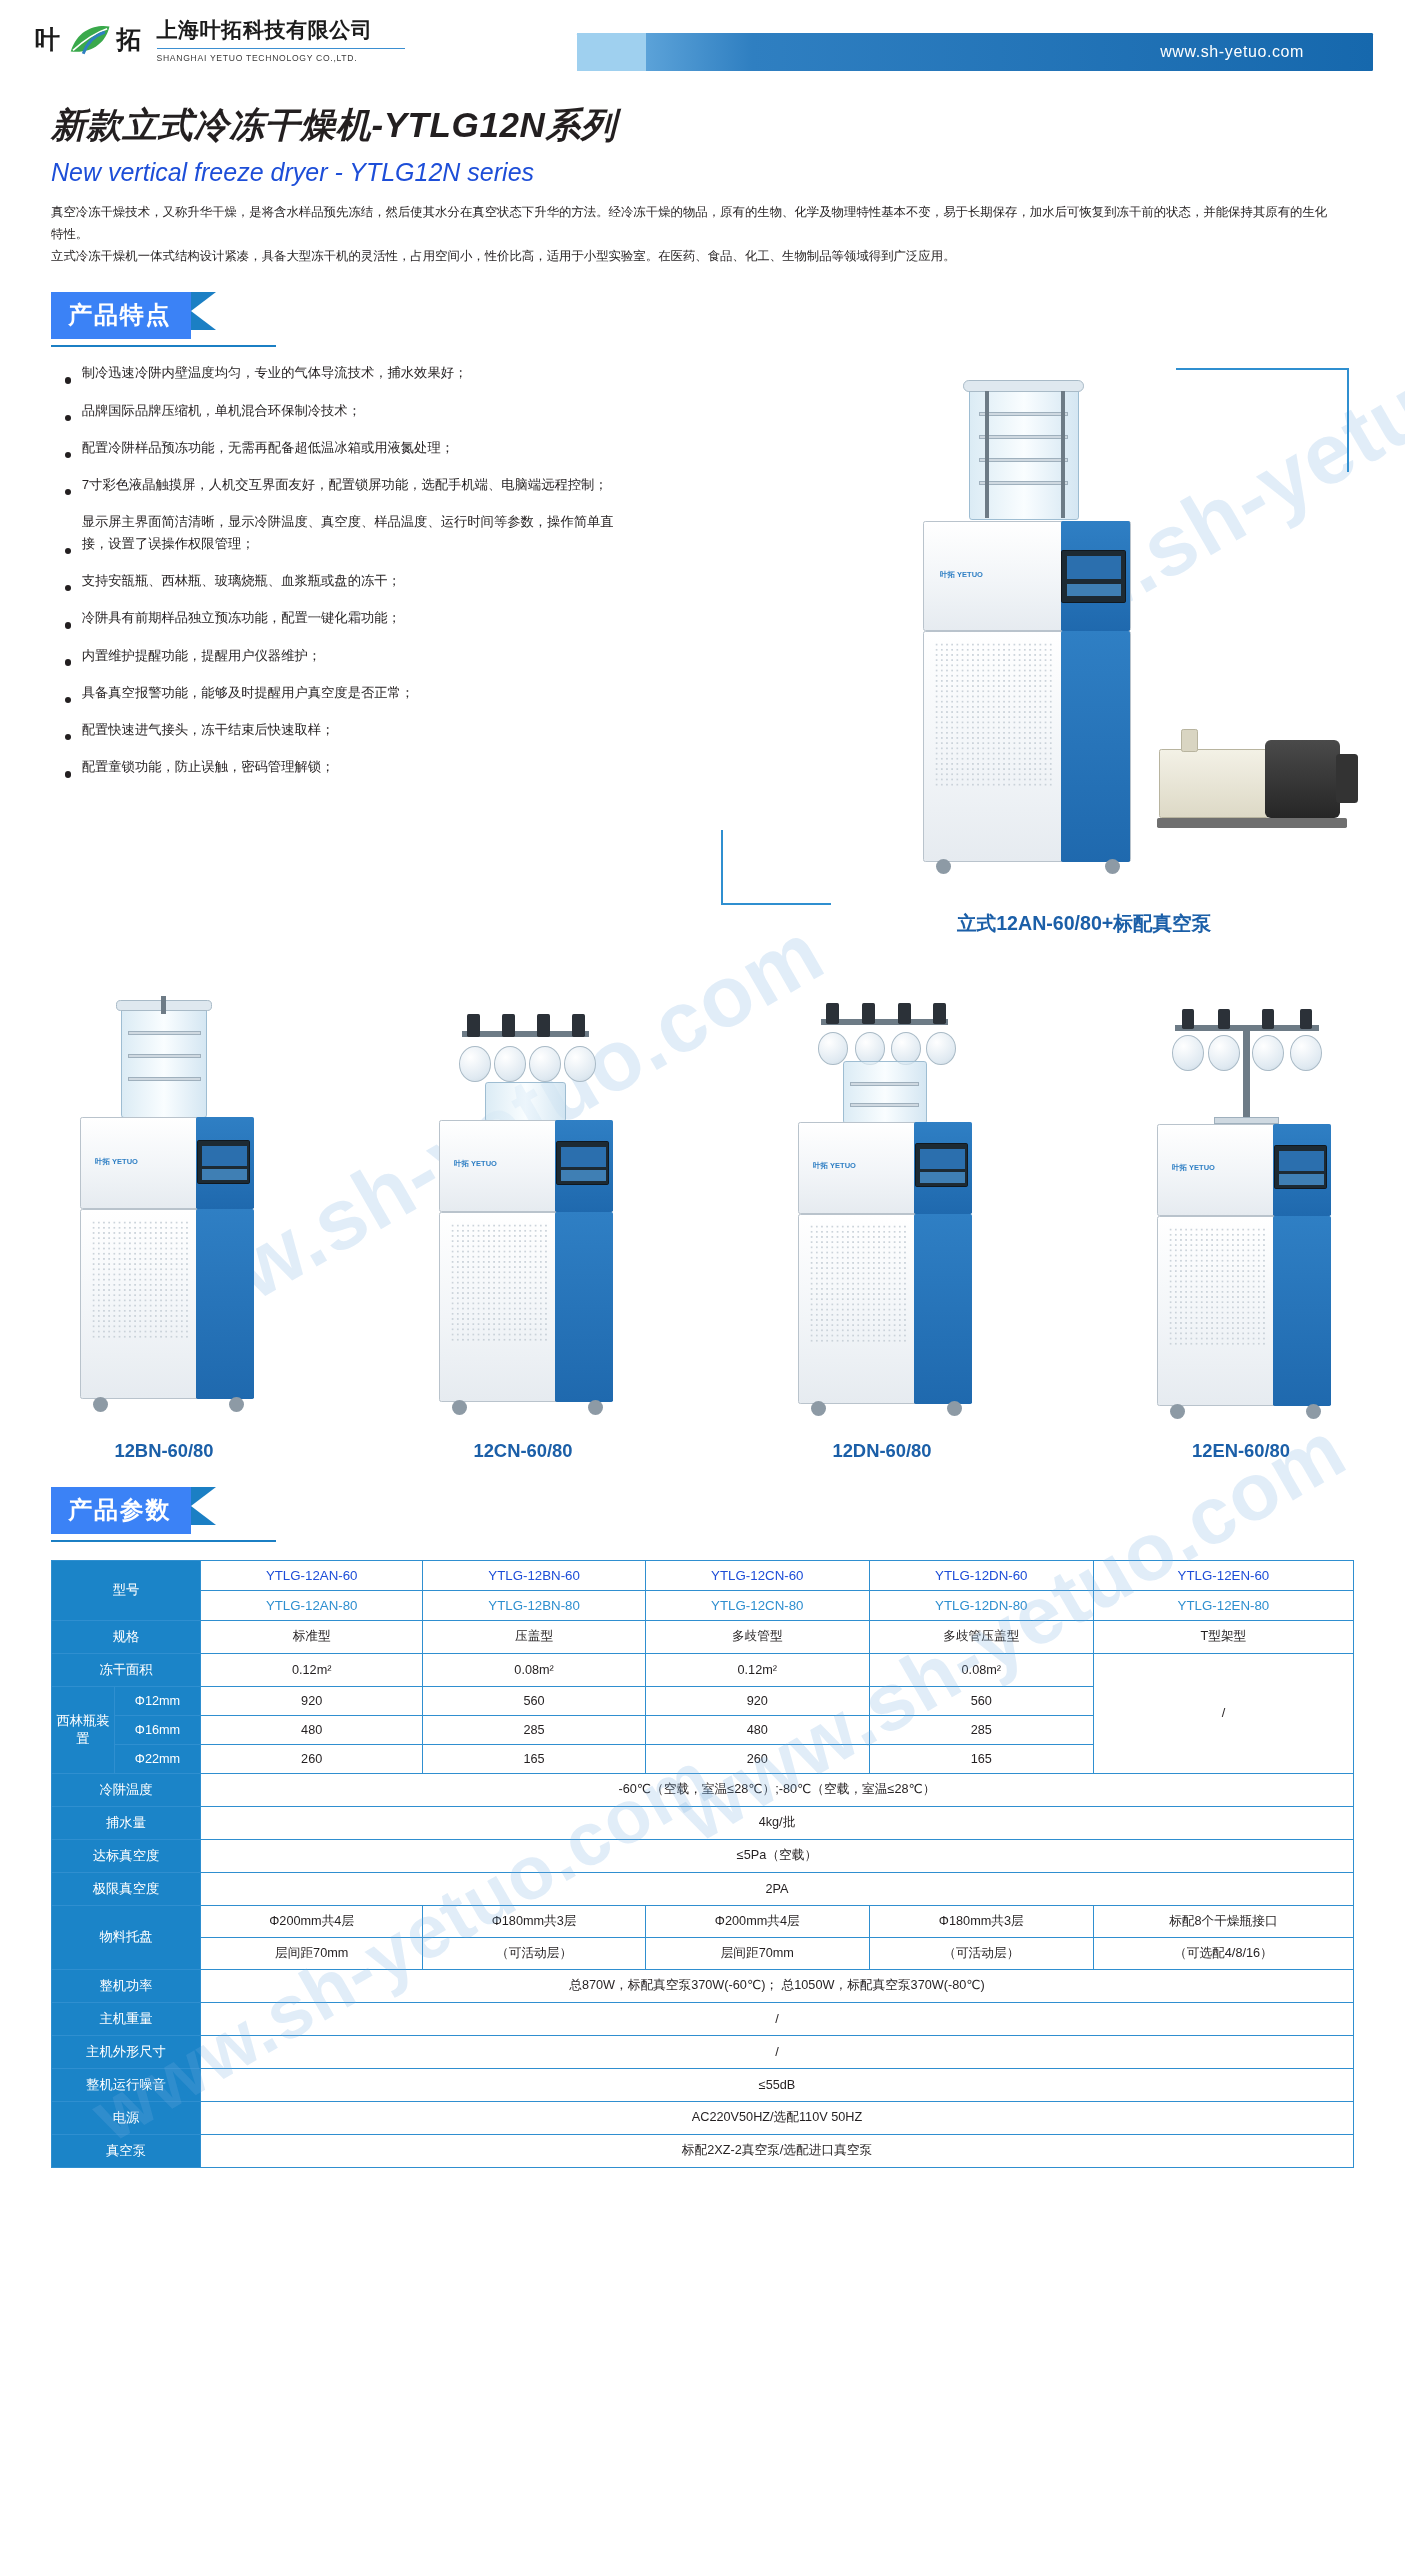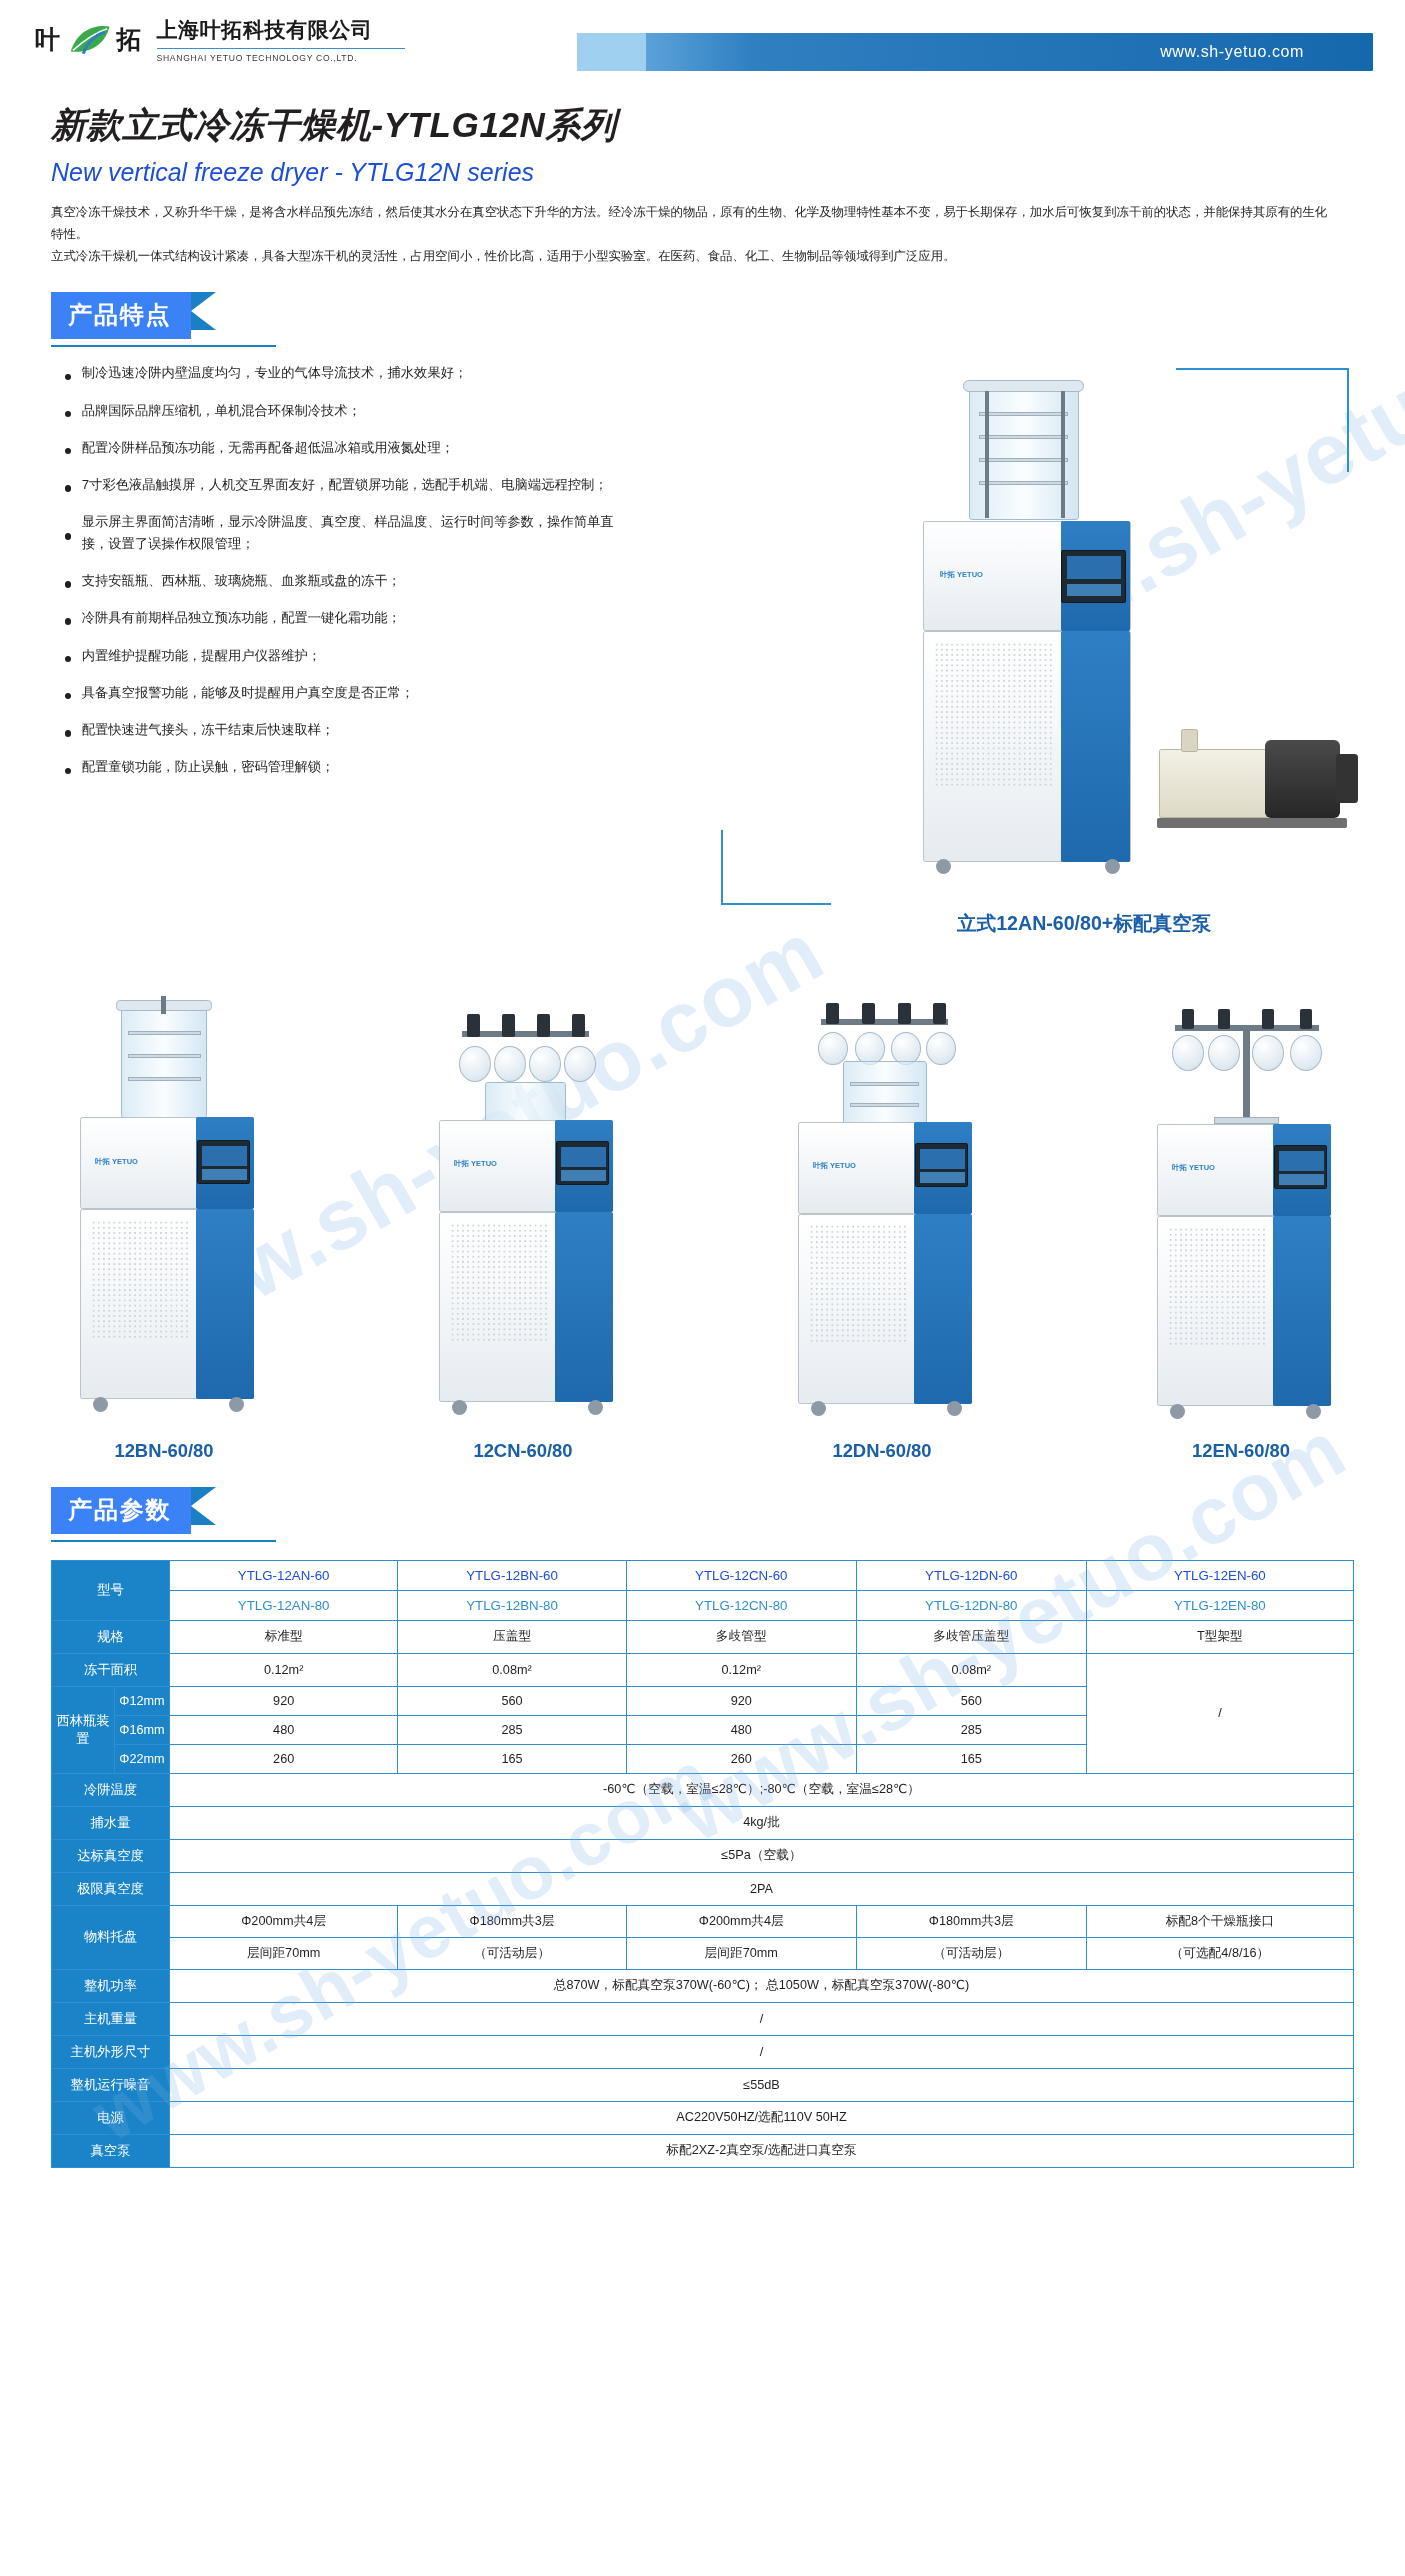--- a/index.html
+++ b/index.html
@@ -91,21 +91,21 @@
   }
   .section-underline {
     margin: 5.8px 0 0 51px;
     width: 225px; height: 2.3px; background: #1b7fc4;
   }
 
   
   .features-zone { position: relative; margin-top: 15px; min-height: 611px; }
   .features { padding-left: 65px; width: 617px; }
   .feature {
-    display: flex; align-items: center;
+    display: flex; align-items: flex-end;
     margin-bottom: 16px;
     font-size: 13.3px; line-height: 1.6; color: #231f20;
   }
   .feature .dot {
     flex: 0 0 auto;
     width: 6.3px; height: 6.3px; border-radius: 50%;
     background: #231f20; margin: 7.5px 10.4px 0 0;
   }
 
   
@@ -180,21 +180,21 @@
     font-weight: normal;
   }
   table.params .lbl {
     background: #1b84c8;
     color: #ffffff;
     font-weight: normal;
     width: 115px;
     font-size: 13.3px;
   }
   table.params .lbl-sub {
-    background: #1b84c8; color: #ffffff; font-size: 12.7px; width: 55px;
+    background: #1b84c8; color: #ffffff; font-size: 12.7px; width: 86px;
   }
   table.params .model-top { font-size: 13.3px; color: #1d4ed8; }
   table.params .model-bot { font-size: 13.3px; color: #2f8fd0; }
 </style>
 </head>
 <body>
 
 <div class="page">
 
   

